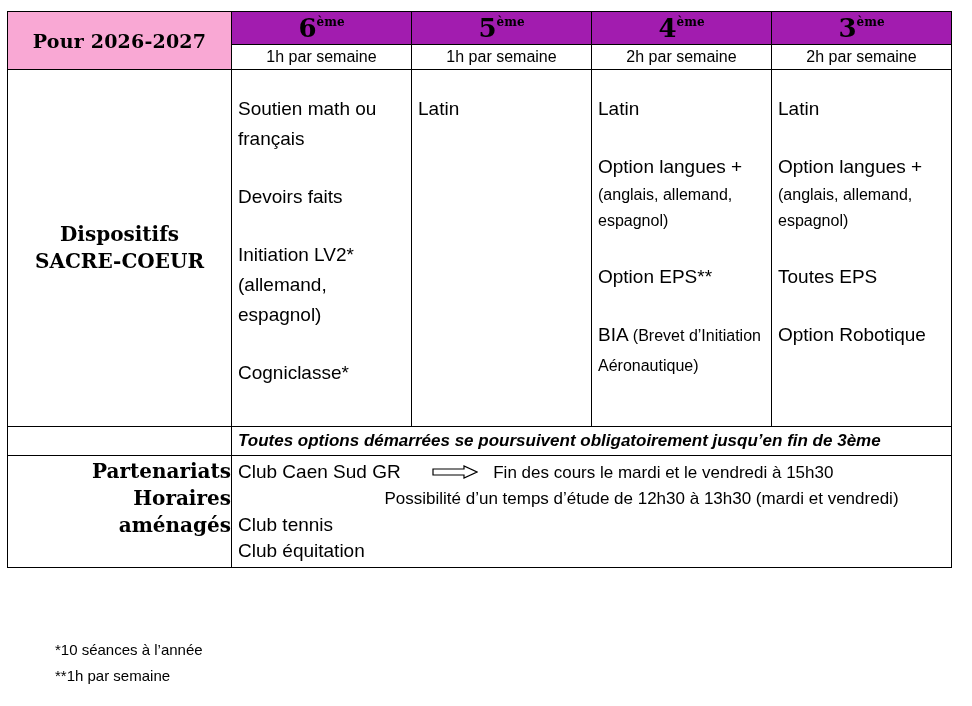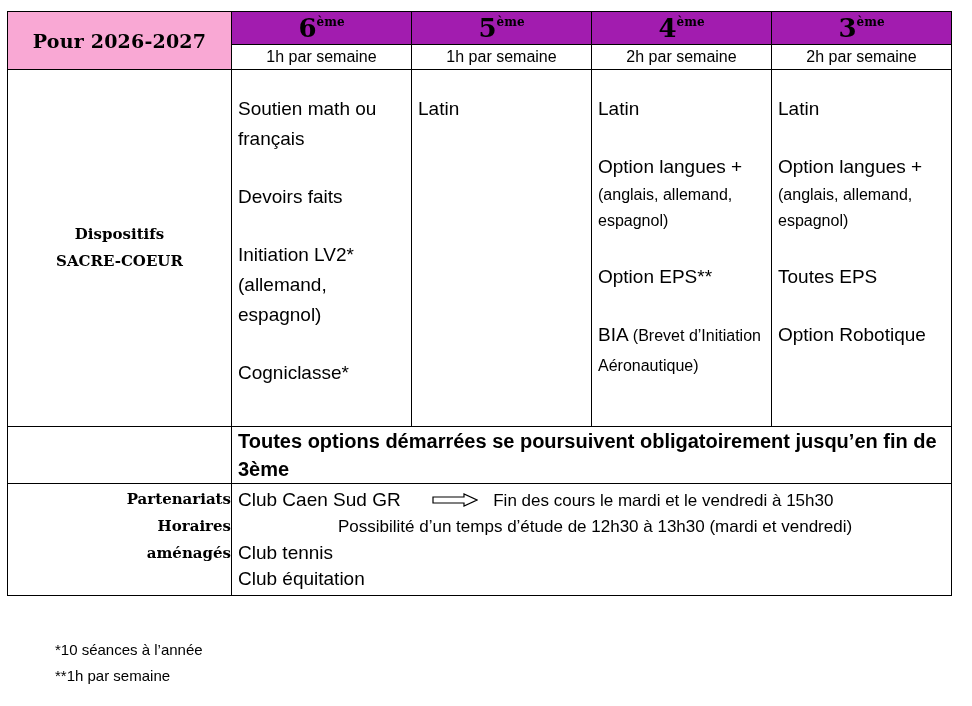--- a/index.html
+++ b/index.html
@@ -6,25 +6,25 @@
     body { width: 972px; height: 706px; position: relative; overflow: hidden;
            font-family: "Liberation Sans", "DejaVu Sans", sans-serif; color: #000; }
     .tbl { position: absolute; left: 7px; top: 11px; width: 944px; border-collapse: collapse; table-layout: fixed; }
     .tbl td { border: 1.5px solid #000; padding: 0; vertical-align: top; }
     .serif-bold { font-family: "DejaVu Serif", "Liberation Serif", serif; font-weight: 900; }
     .corner { background: #f9a8d4; text-align: center; vertical-align: middle !important;
               font-size: 19px; letter-spacing: 0.2px; }
     .grade { background: #a21caf; text-align: center; height: 32px; font-size: 26px; line-height: 32px; }
     .grade sup { font-size: 12px; vertical-align: top; position: relative; top: -6px; font-weight: 900; }
     .hours { text-align: center; font-size: 16px; height: 24px; line-height: 24px; }
-    .rowlabel { text-align: center; vertical-align: middle !important; font-size: 15px; line-height: 27px; }
+    .rowlabel { text-align: center; vertical-align: middle !important; font-size: 20px; line-height: 27px; }
     .cell { font-size: 19px; line-height: 30px; padding: 24px 6px 10px 6px !important; height: 355px; box-sizing: border-box; }
     .cell .item { margin-bottom: 28px; }
     .small { font-size: 16px; line-height: 26px; }
-    .note { font-weight: bold; font-size: 20px; height: 28px; line-height: 28px; padding-left: 6px !important; vertical-align: middle !important; }
+    .note { font-style: italic; font-weight: bold; font-size: 17px; height: 28px; line-height: 28px; padding-left: 6px !important; vertical-align: middle !important; }
     .partner { font-size: 19px; line-height: 26px; padding: 3px 6px !important; height: 110px; box-sizing: border-box; }
     .sub { font-size: 17px; }
     .arrow { display: inline-block; margin: 0 10px 0 26px; vertical-align: middle; }
     .footnotes { position: absolute; left: 55px; top: 637px; font-size: 15px; line-height: 26px; }
   </style>
 </head>
 <body>
 
 <table class="tbl">
   <colgroup>
@@ -97,21 +97,21 @@
     <td class="partner" colspan="4">
       <div>
         <span>Club Caen Sud GR</span>
         <span class="arrow">
           <svg width="46" height="14" viewBox="0 0 46 14">
                 <path d="M1 4 H32 V1 L45 7 L32 13 V10 H1 Z" fill="none" stroke="#000" stroke-width="1.2"></path>
               </svg>
         </span>
         <span class="sub">Fin des cours le mardi et le vendredi à 15h30</span>
       </div>
-      <div class="sub" style="padding-left:100px;">Possibilité d’un temps d’étude de 12h30 à 13h30 (mardi et vendredi)</div>
+      <div class="sub" style="padding-left:100px;text-align:center;">Possibilité d’un temps d’étude de 12h30 à 13h30 (mardi et vendredi)</div>
       <div>Club tennis</div>
       <div>Club équitation</div>
     </td>
   </tr>
 </tbody>
   </table>
 
 <div class="footnotes">
   <div>*10 séances à l’année</div>
   <div>**1h par semaine</div>

